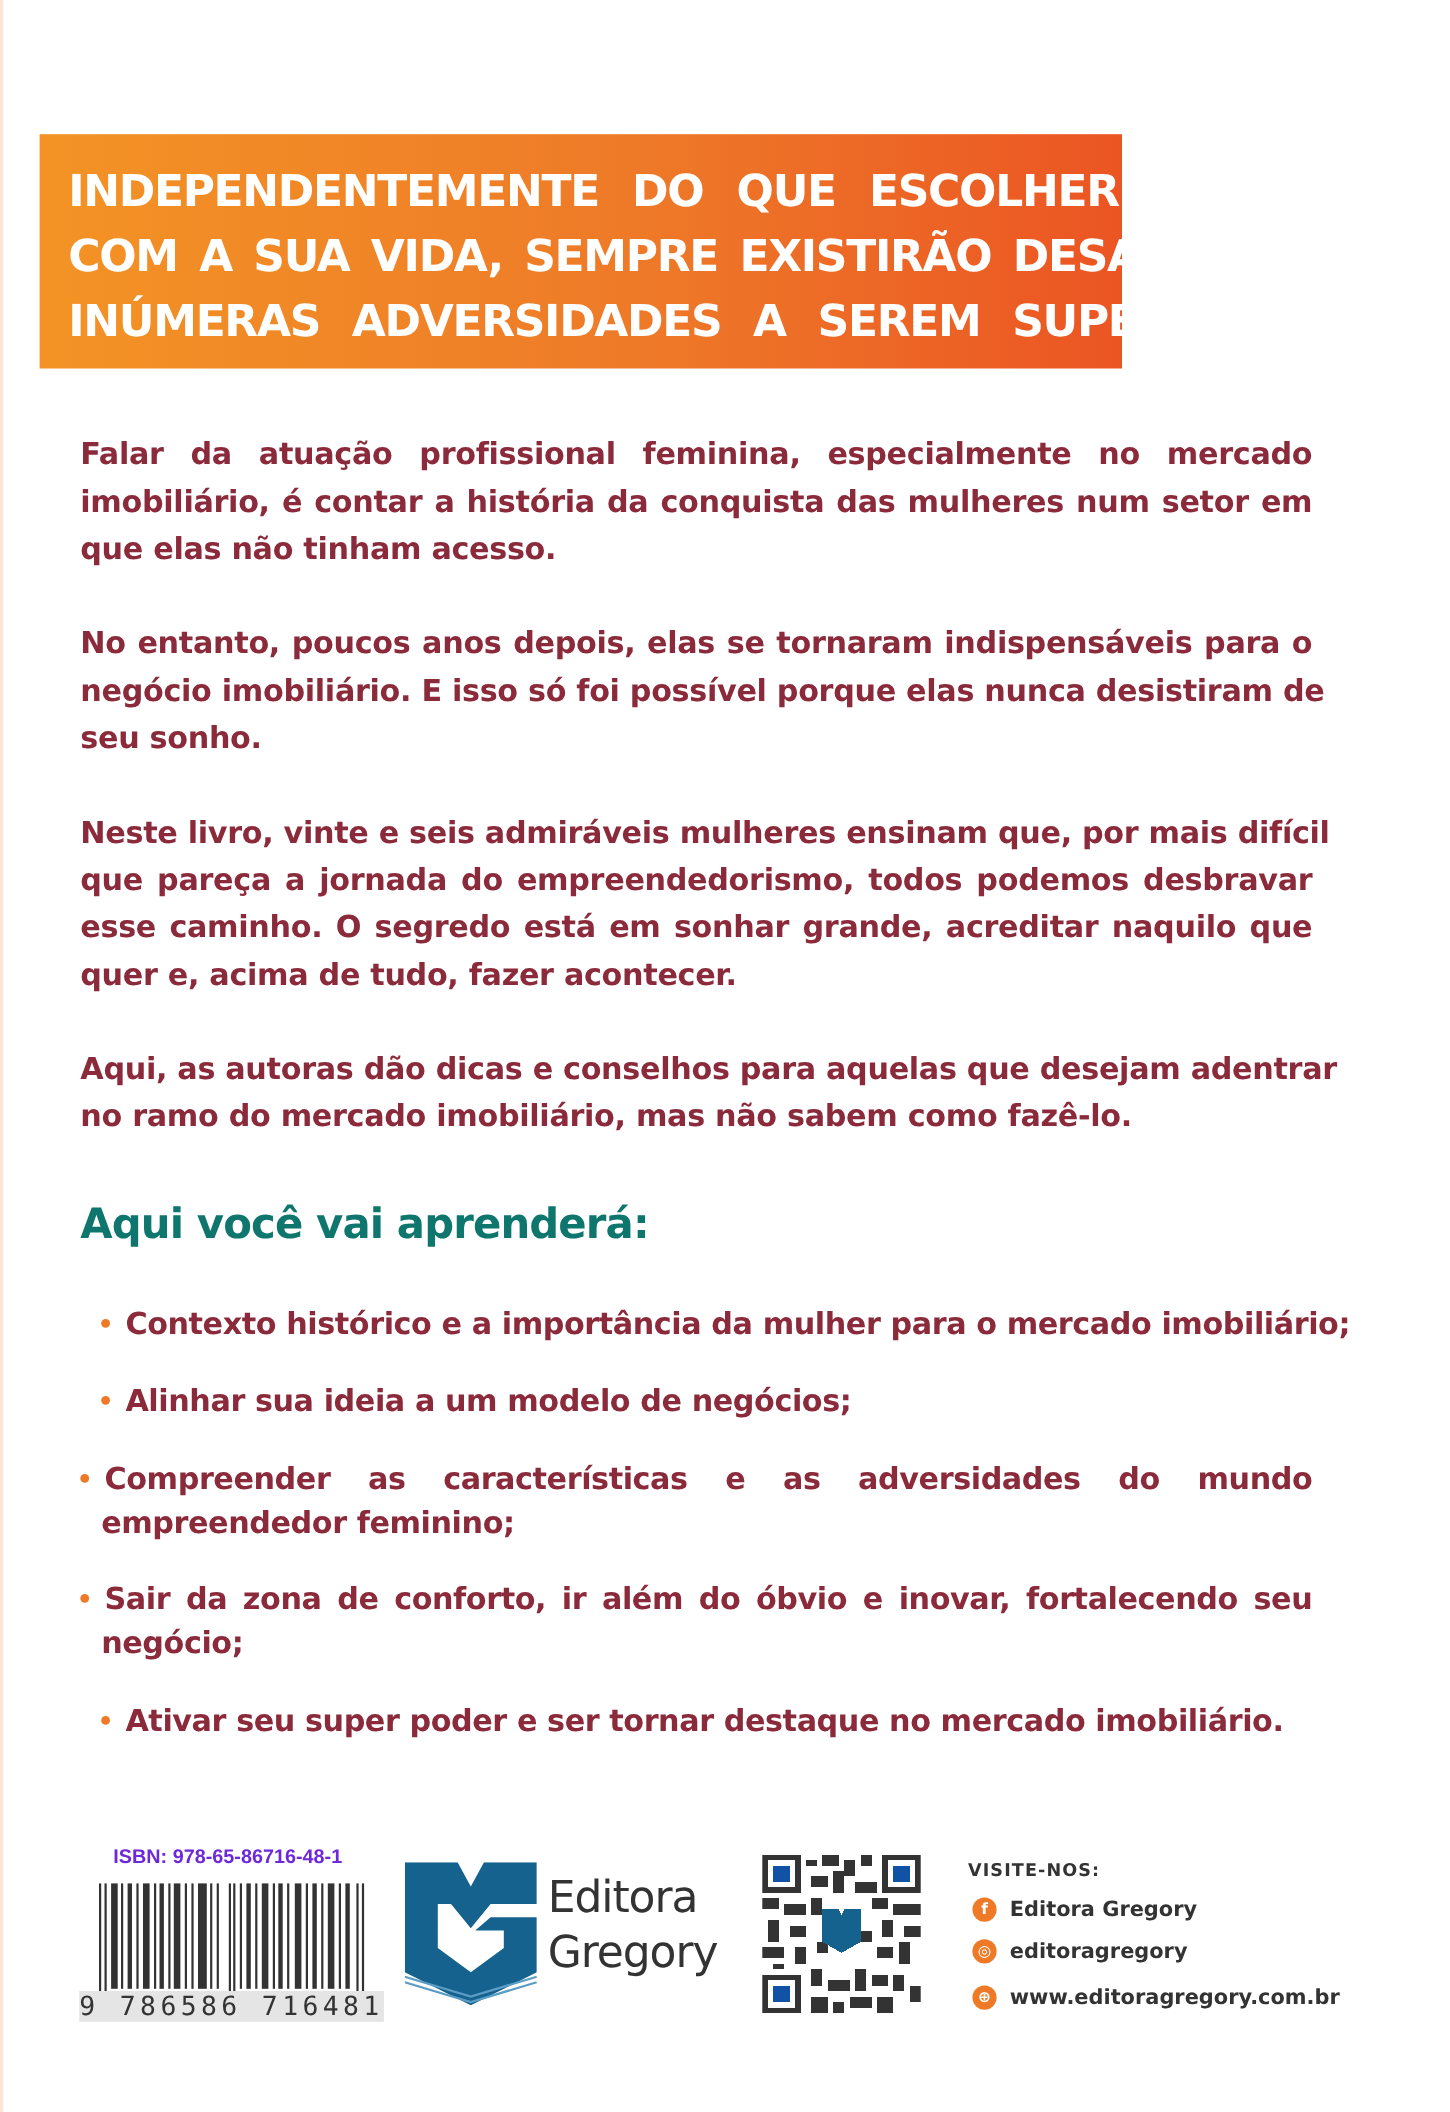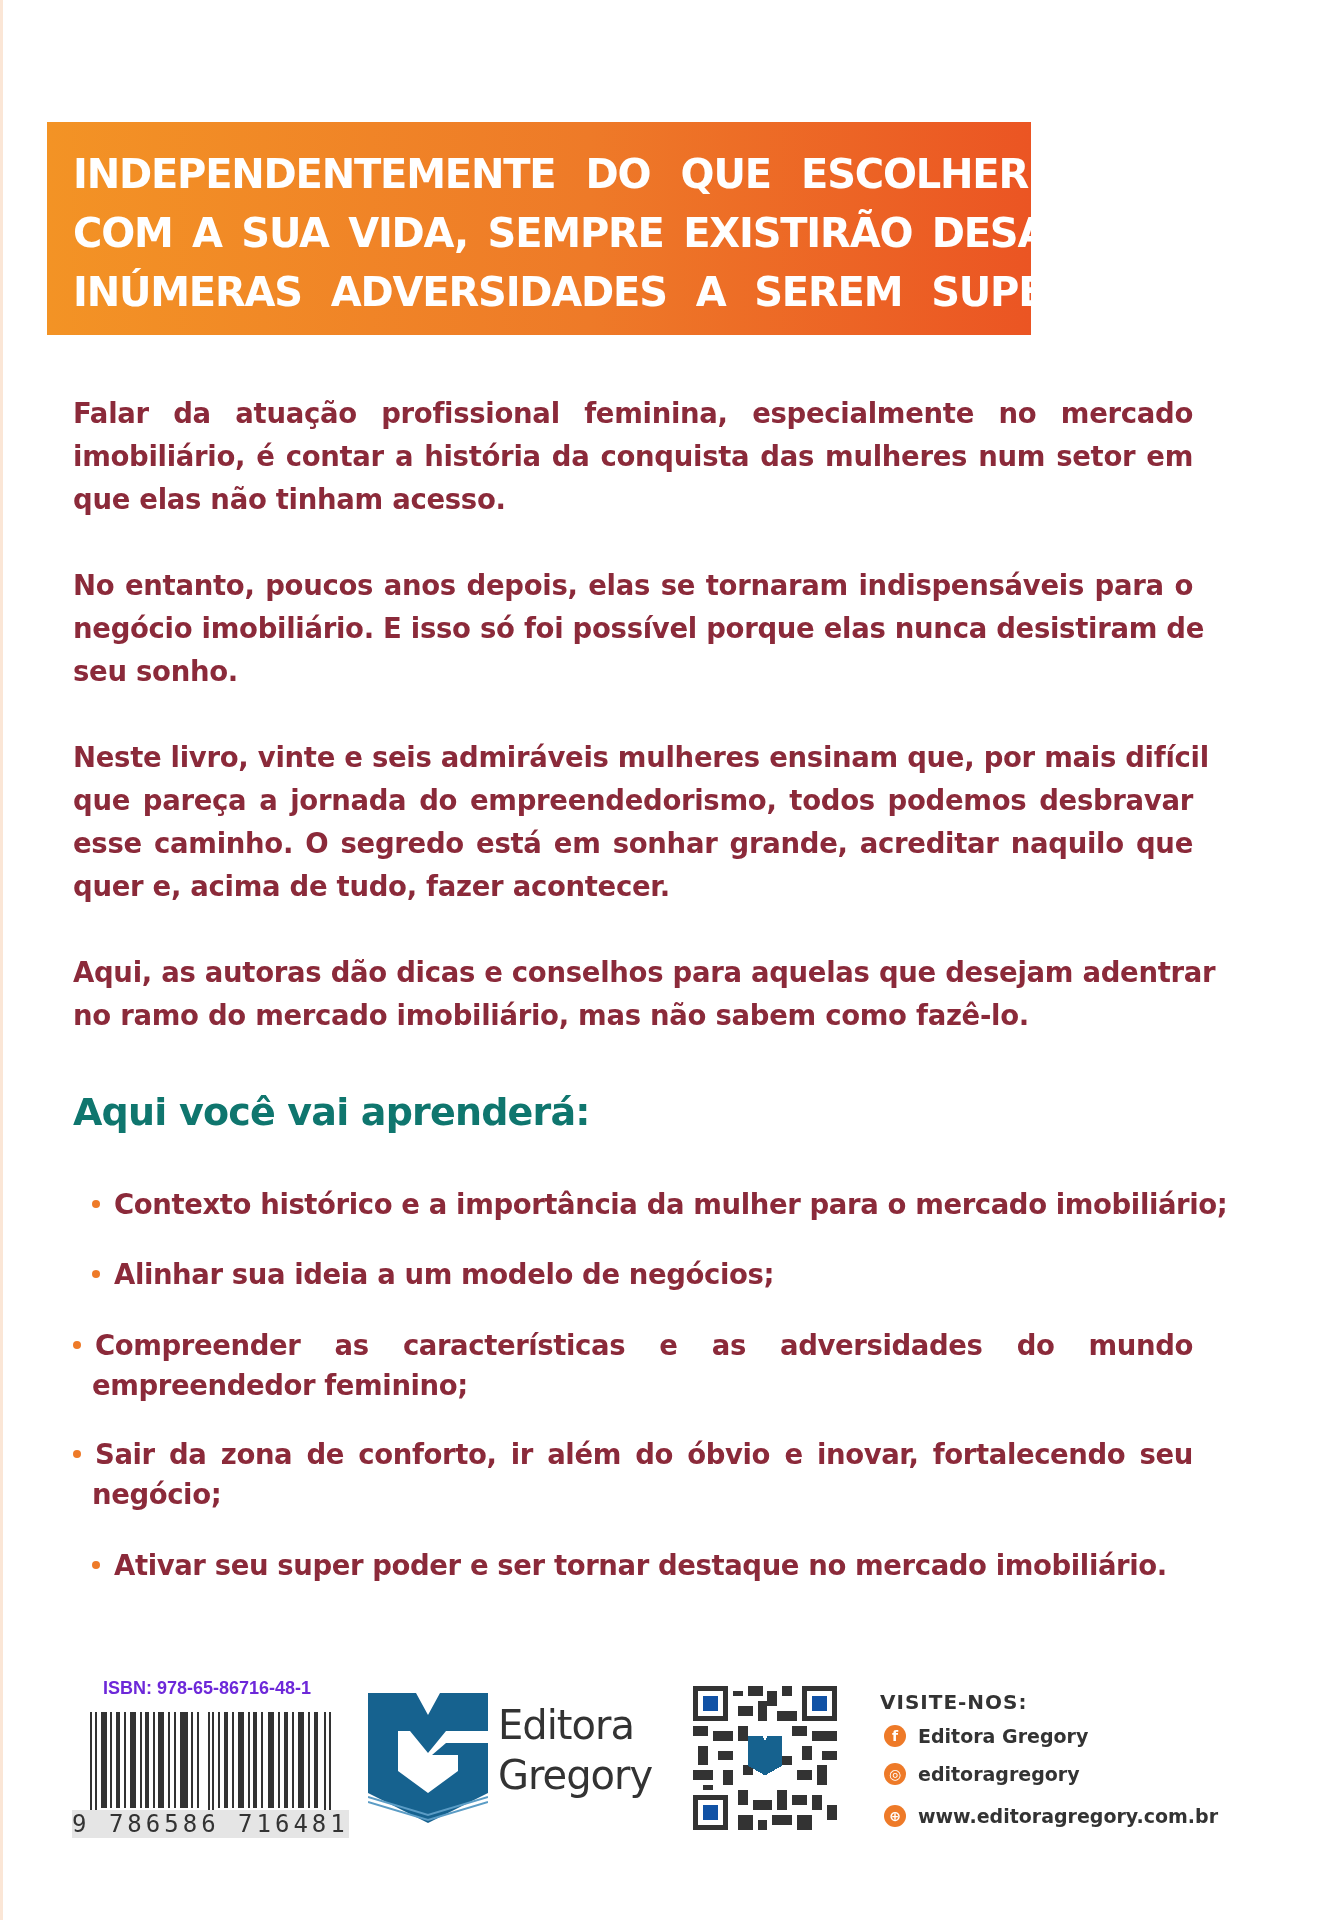--- a/index.html
+++ b/index.html
@@ -1,19 +1,19 @@
 <!DOCTYPE html>
 <html><head>
 <meta charset="utf-8">
 <style>
   html, body { margin:0; padding:0; }
   body { width:1318px; height:1920px; background:#ffffff; position:relative; overflow:hidden;
          font-family:"DejaVu Sans", sans-serif; }
   .leftedge { position:absolute; left:0; top:0; width:3px; height:1920px; background:#fbe6d6; }
-  .banner { position:absolute; left:47px; top:122px; width:984px; height:213px;
+  .banner { position:absolute; left:36px; top:122px; width:984px; height:213px;
             background:linear-gradient(90deg,#f39325 0%,#ee7a28 55%,#eb5523 100%); }
   .banner .line { position:absolute; left:26px; width:1120px; color:#fff; font-weight:bold;
             font-family:"DejaVu Sans", sans-serif; font-size:40px; letter-spacing:-1.2px;
             white-space:nowrap; text-align:justify; text-align-last:justify; line-height:48px; }
   .para { position:absolute; left:73px; width:1120px; color:#8b2a3a; font-size:27.5px; font-weight:bold;
           line-height:43px; font-family:"DejaVu Sans", sans-serif; letter-spacing:-0.3px; }
   .para .l { display:block; text-align:justify; text-align-last:justify; white-space:nowrap; }
   .para .l.last { text-align-last:left; }
   .heading { position:absolute; left:73px; top:1090px; color:#0f766e; font-size:38px; font-weight:bold;
              font-family:"DejaVu Sans", sans-serif; letter-spacing:-0.8px; }
@@ -25,21 +25,21 @@
          vertical-align:middle; margin-right:14px; margin-top:-4px; }
   .isbn { position:absolute; left:103px; top:1678px; font-size:18px; font-weight:bold; color:#6d28d9;
           font-family:"Liberation Sans", sans-serif; }
   .barcode { position:absolute; left:90px; top:1712px; width:242px; height:106px; }
   .barcode-digits { position:absolute; left:72px; top:1810px; font-family:"DejaVu Sans Mono", monospace;
           font-size:24px; color:#333; letter-spacing:4px; background:#e5e5e5; }
   .logo { position:absolute; left:368px; top:1693px; width:120px; height:130px; }
   .logo-text { position:absolute; left:498px; top:1700px; font-family:"DejaVu Sans", sans-serif;
           font-weight:normal; font-size:40px; color:#333; line-height:50px; letter-spacing:-1px; }
   .qr { position:absolute; left:693px; top:1685px; width:144px; height:146px; }
-  .visit { position:absolute; left:880px; top:1690px; font-size:20px; font-weight:bold; color:#333;
+  .visit { position:absolute; left:880px; top:1690px; font-size:16px; font-weight:bold; color:#333;
            letter-spacing:1px; font-family:"DejaVu Sans", sans-serif; }
   .social { position:absolute; left:884px; display:flex; align-items:center; font-size:19px;
             font-weight:bold; color:#333; }
   .social .ic { width:22px; height:22px; border-radius:50%; background:#ee7a28; color:#fff;
             display:inline-flex; align-items:center; justify-content:center; font-size:14px;
             margin-right:12px; font-weight:bold; }
 </style>
 </head>
 <body>
 

